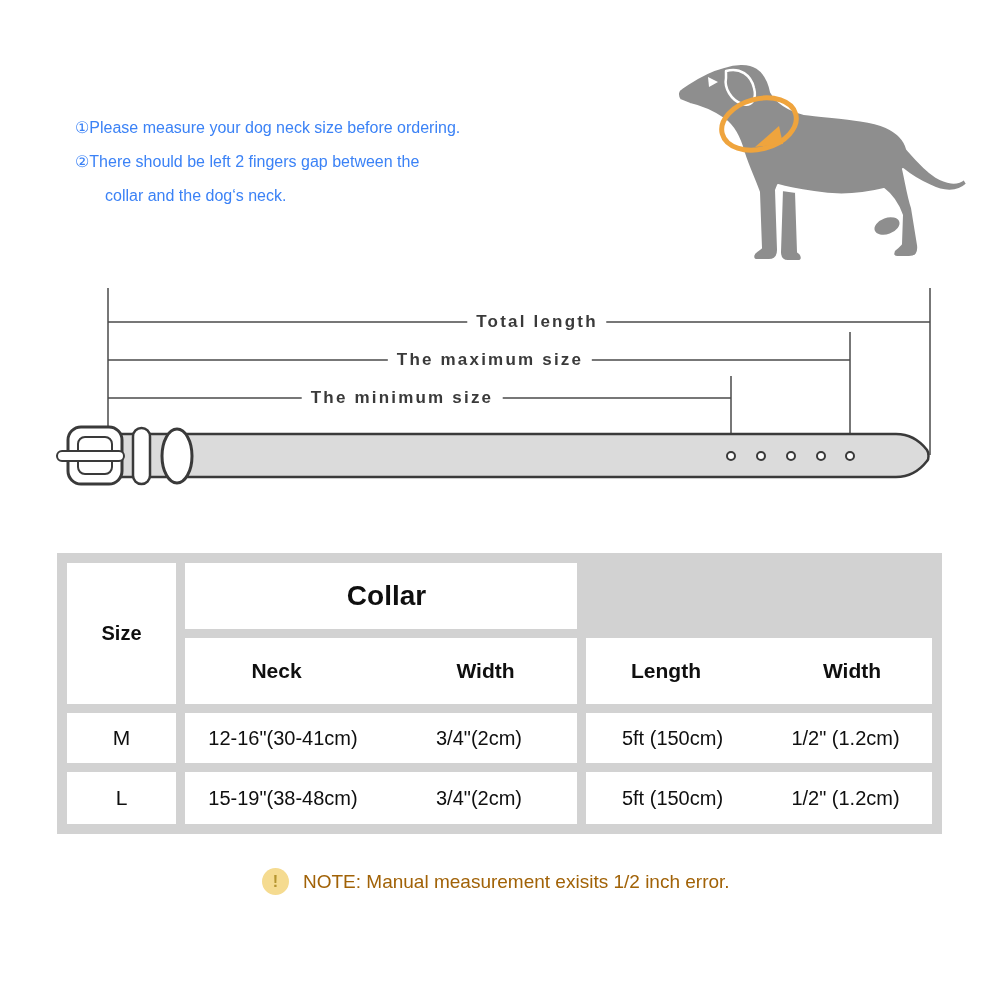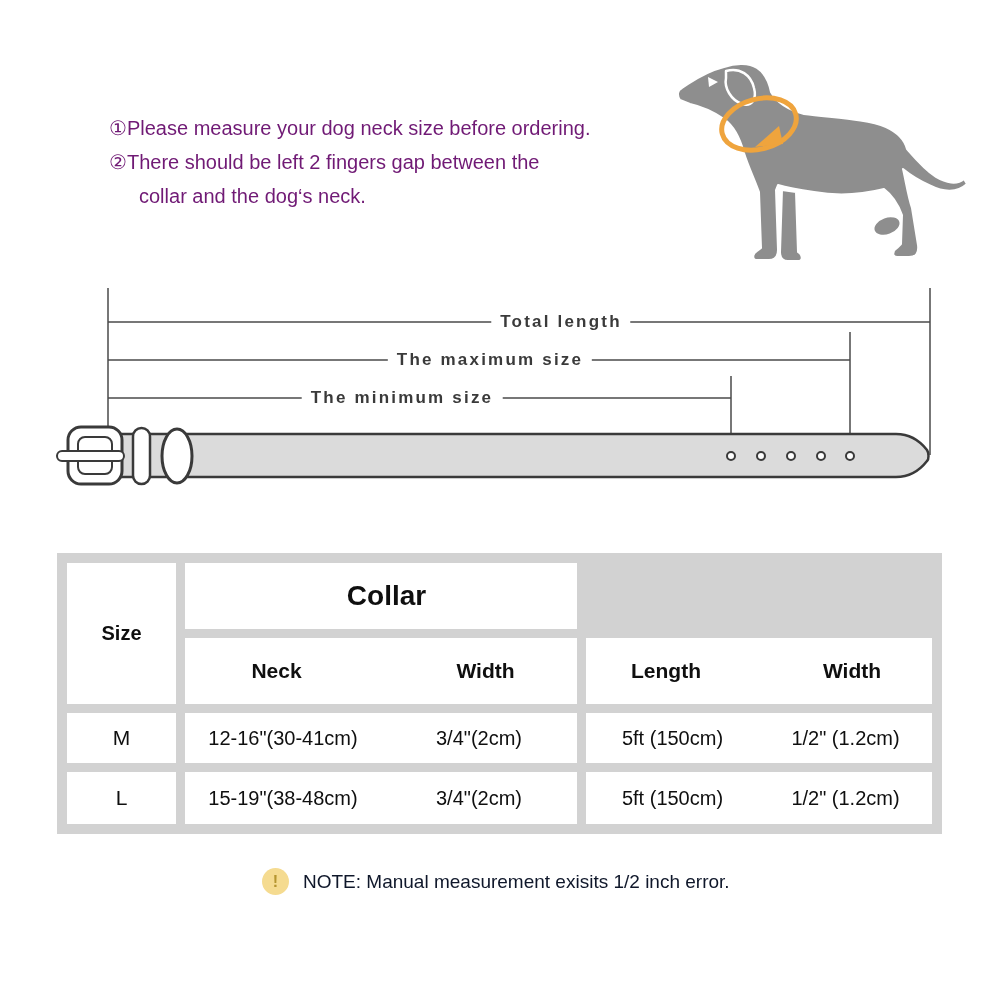--- a/index.html
+++ b/index.html
@@ -1,21 +1,21 @@
 <!DOCTYPE html>
 <html><head>
 <meta charset="utf-8">
 <style>
   html,body{margin:0;padding:0;background:#fff;}
   .page{
     position:relative;width:1000px;height:1000px;background:#ffffff;
     font-family:"Liberation Sans", sans-serif;color:#2d2d2d;overflow:hidden;
   }
   
-  .instructions{position:absolute;left:75px;top:111px;font-size:20px;color:#701a75;margin-left:34px;}
+  .instructions{position:absolute;left:75px;top:111px;font-size:16px;color:#3b82f6;}
   .instructions .line{height:34px;line-height:34px;white-space:nowrap;}
   .instructions .line.indent{padding-left:30px;}
   
   .diagram-svg{position:absolute;left:0;top:283px;}
   .dog-svg{position:absolute;left:650px;top:40px;}
   
   .diagram-label{
     position:absolute;transform:translate(-50%,-50%);
     background:#ffffff;padding:0 9px;white-space:nowrap;
     font-size:17px;font-weight:700;letter-spacing:2.2px;color:#3a3a3a;
@@ -36,21 +36,21 @@
   .cell .half{flex:1 1 50%;text-align:center;}
   .cell.size-val{font-size:21px;}
   .cell.data-val{font-size:20px;}
   
   .note{position:absolute;left:262px;top:868px;display:flex;align-items:center;gap:14px;}
   .note-icon{
     width:27px;height:27px;border-radius:50%;background:#f5db90;
     display:flex;align-items:center;justify-content:center;
     color:#b5952f;font-weight:700;font-size:16px;flex:0 0 auto;
   }
-  .note-text{font-size:19px;color:#0f172a;white-space:nowrap;}
+  .note-text{font-size:19px;color:#a16207;white-space:nowrap;}
 </style>
 </head>
 <body>
 
 <div class="page">
 
   <div class="instructions">
     <div class="line">①Please measure your dog neck size before ordering.</div>
     <div class="line">②There should be left 2 fingers gap between the</div>
     <div class="line indent">collar and the dog‘s neck.</div>
@@ -120,21 +120,21 @@
 
     <ellipse cx="177" cy="456" rx="15" ry="27" fill="#ffffff" stroke="#3a3a3a" stroke-width="3"></ellipse>
 
     <rect x="133" y="428" width="17" height="56" rx="8.5" fill="#ffffff" stroke="#3a3a3a" stroke-width="2.5"></rect>
 
     <rect x="68" y="427" width="54" height="57" rx="13" fill="#ffffff" stroke="#3a3a3a" stroke-width="3"></rect>
     <rect x="78" y="437" width="34" height="37" rx="7" fill="none" stroke="#3a3a3a" stroke-width="2"></rect>
     <rect x="57" y="451" width="67" height="10" rx="5" fill="#ffffff" stroke="#3a3a3a" stroke-width="2"></rect>
   </svg>
 
-  <span class="diagram-label" style="left:561px;top:322px;">Total length</span>
+  <span class="diagram-label" style="left:537px;top:322px;">Total length</span>
   <span class="diagram-label" style="left:490px;top:360px;">The maximum size</span>
   <span class="diagram-label" style="left:402px;top:398px;">The minimum size</span>
 
   <div class="size-table">
     <div class="cell size-head">Size</div>
     <div class="cell group-head" style="grid-column:2;grid-row:1;">Collar</div>
 
     <div class="cell sub-head split" style="grid-column:2;grid-row:2;">
       <span class="half">Neck</span>
       <span class="half">Width</span>

